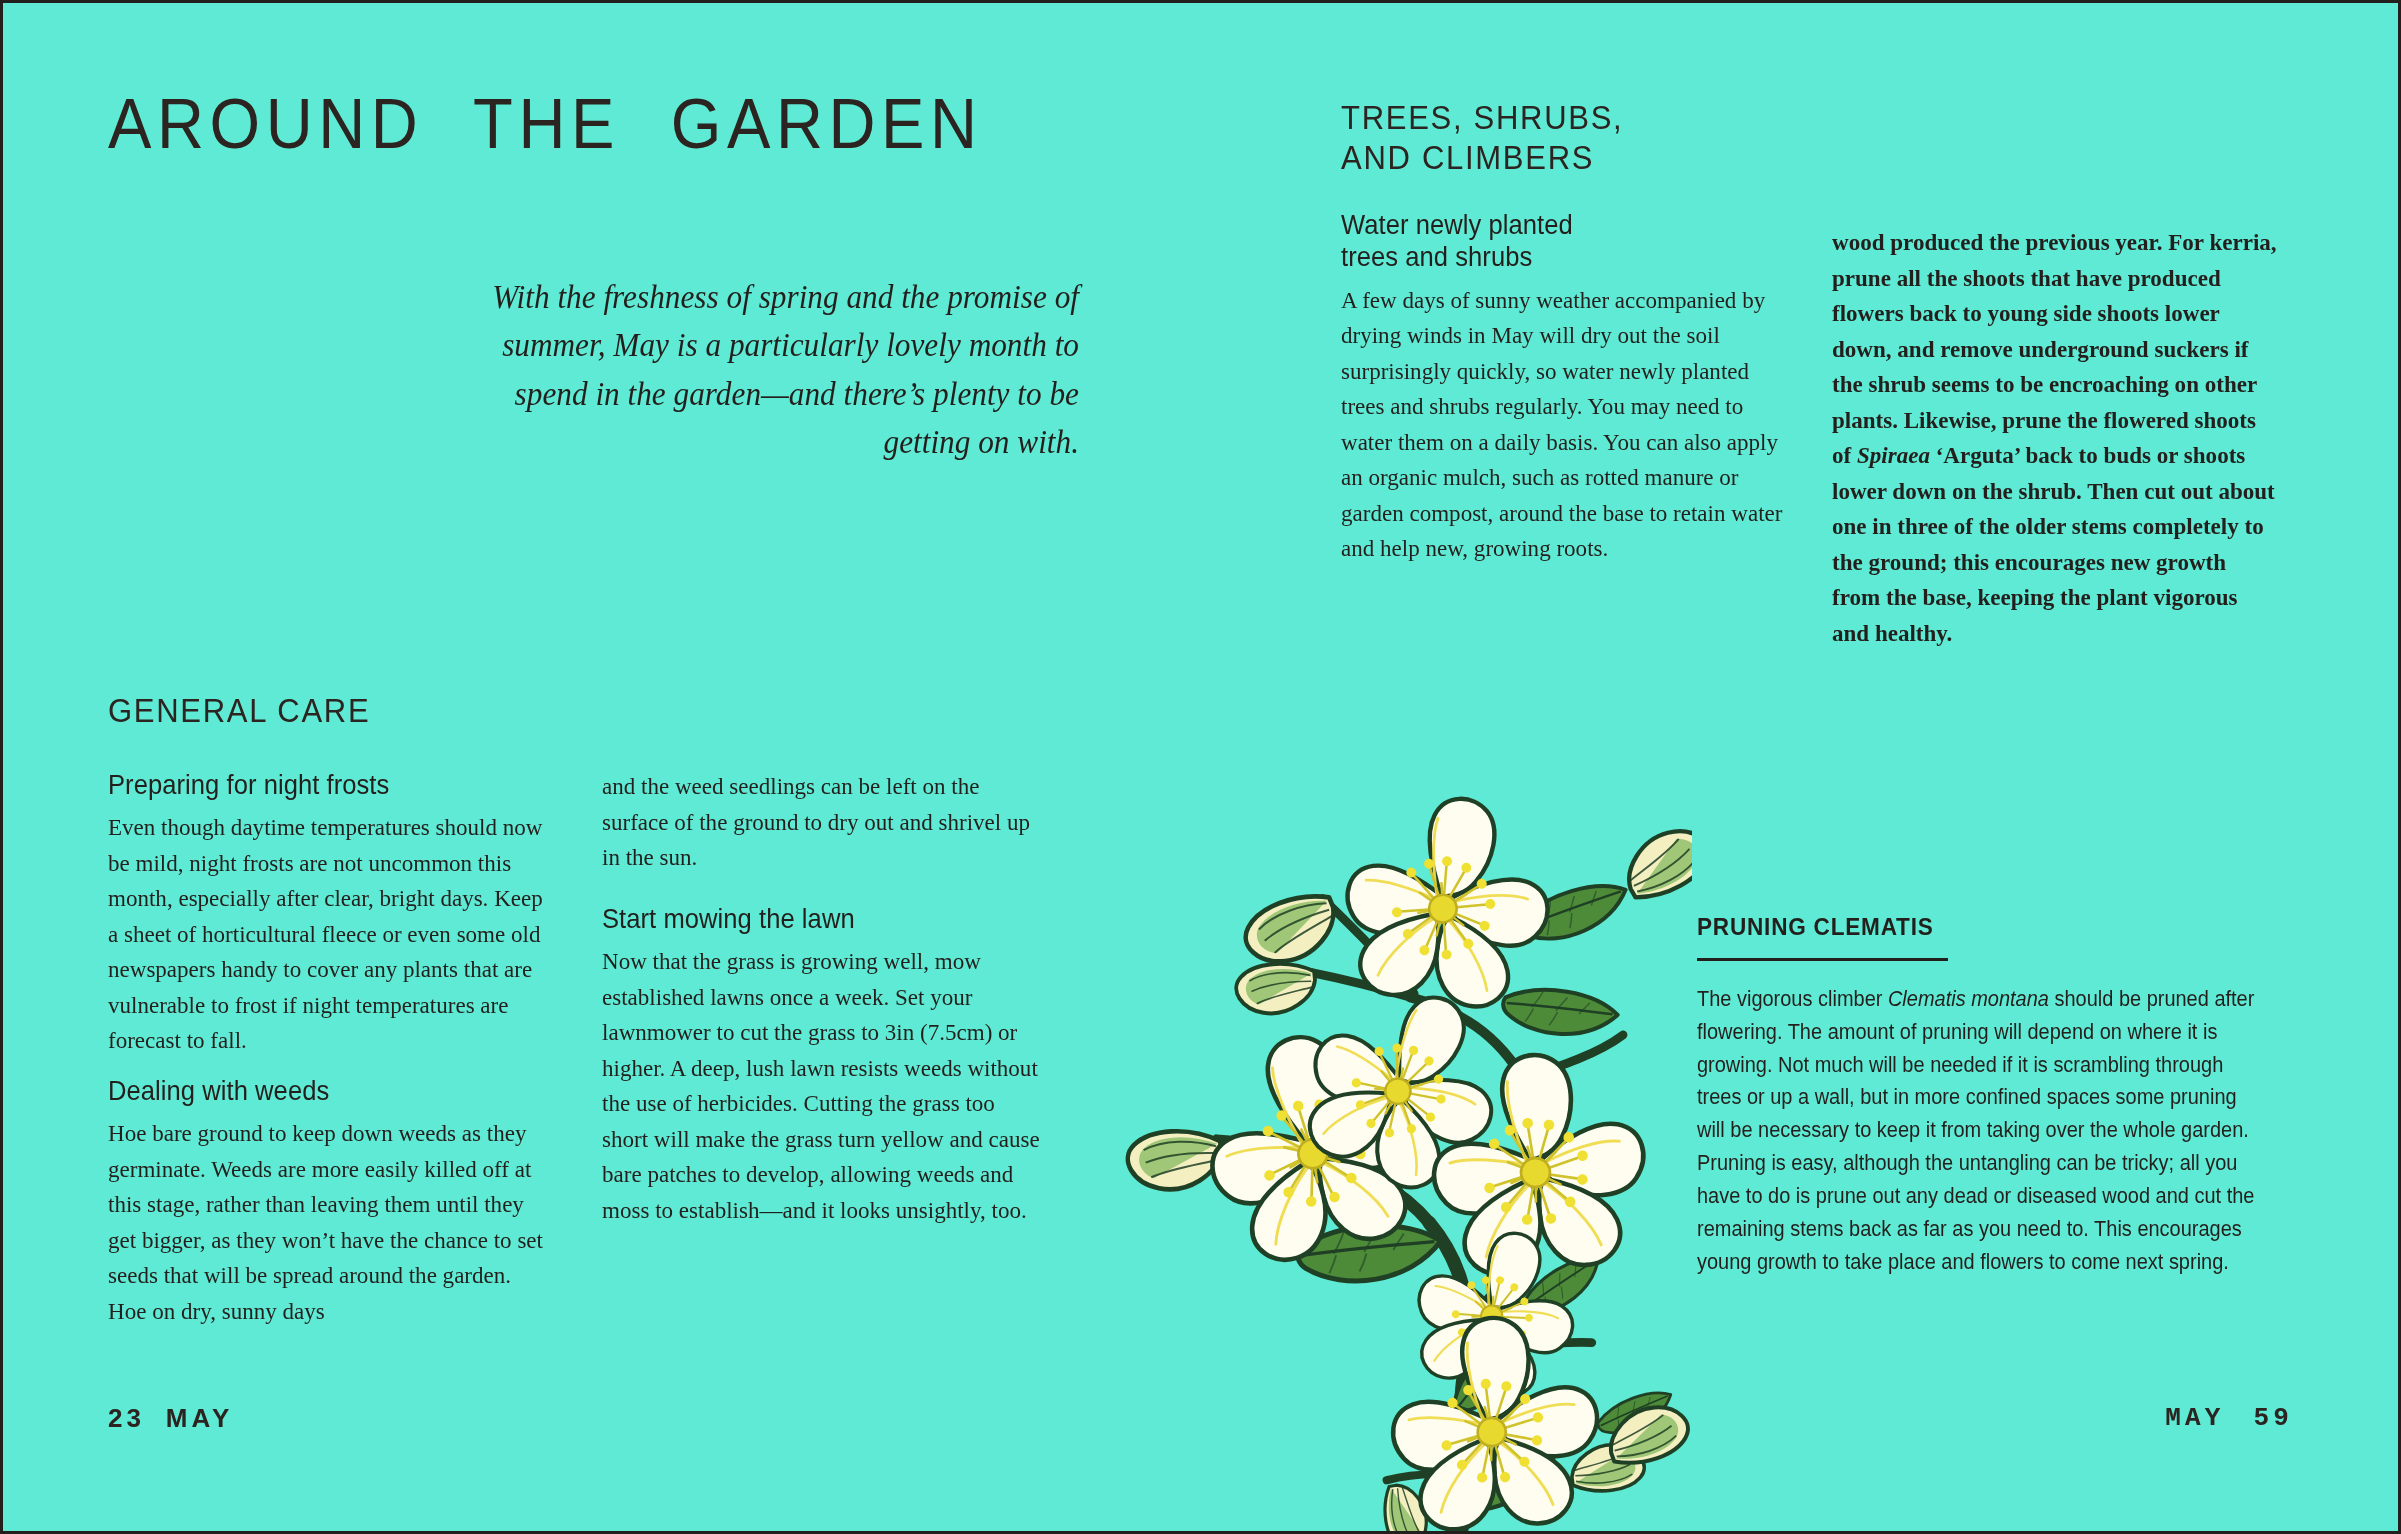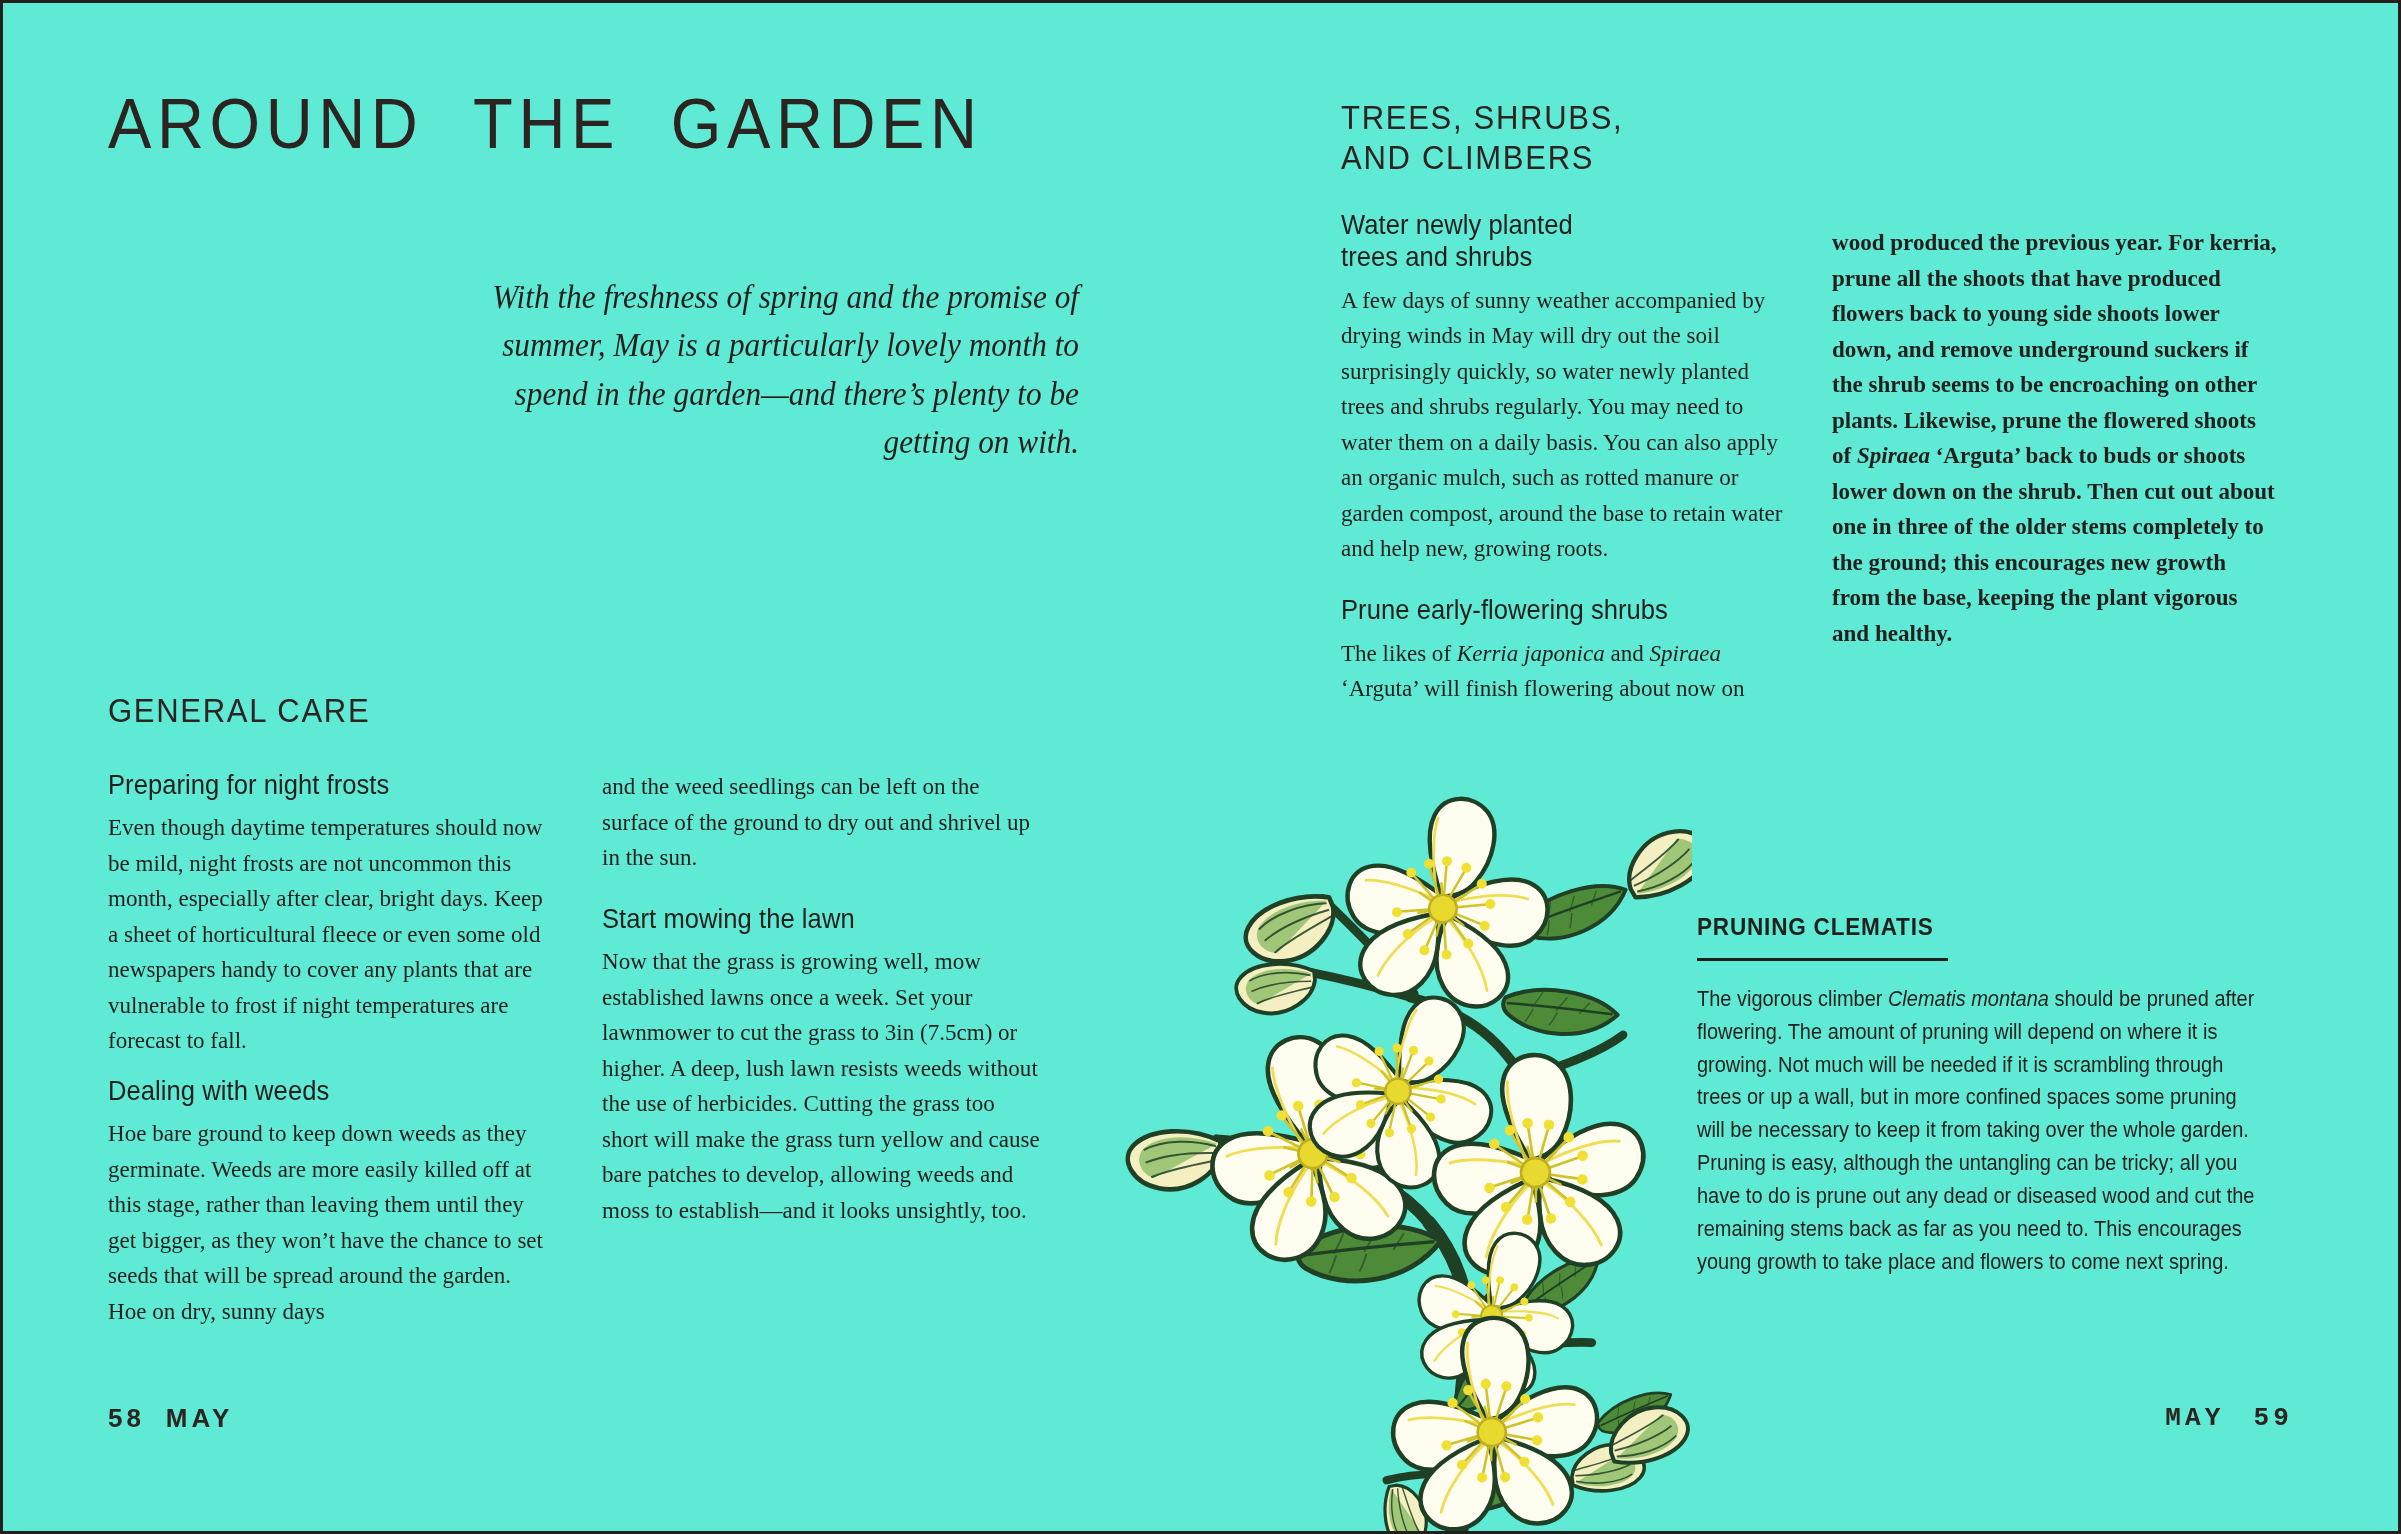--- a/index.html
+++ b/index.html
@@ -193,34 +193,30 @@
   </div>
 
   <div class="col" id="col-b">
     <p class="body-p">and the weed seedlings can be left on the surface of the ground to dry out and shrivel up in the sun.</p>
     <div class="blk" style="margin-top:27.5px">
       <h3 class="sub-head">Start mowing the lawn</h3>
       <p class="body-p">Now that the grass is growing well, mow established lawns once a week. Set your lawnmower to cut the grass to 3in (7.5cm) or higher. A deep, lush lawn resists weeds without the use of herbicides. Cutting the grass too short will make the grass turn yellow and cause bare patches to develop, allowing weeds and moss to establish—and it looks unsightly, too.</p>
     </div>
   </div>
 
-  <div class="folio" id="folio-left">58 MAY</div>
+  <div class="folio" id="folio-left">23 MAY</div>
 
   <div class="section-head tsc-head">TREES, SHRUBS,
 AND CLIMBERS</div>
 
   <div class="col" id="col-c">
     <div class="blk">
       <h3 class="sub-head">Water newly planted
 trees and shrubs</h3>
       <p class="body-p">A few days of sunny weather accompanied by drying winds in May will dry out the soil surprisingly quickly, so water newly planted trees and shrubs regularly. You may need to water them on a daily basis. You can also apply an organic mulch, such as rotted manure or garden compost, around the base to retain water and help new, growing roots.</p>
-    </div>
-    <div class="blk" style="margin-top:27.5px">
-      <h3 class="sub-head">Prune early-flowering shrubs</h3>
-      <p class="body-p"><span>The likes of </span><i>Kerria japonica</i><span> and </span><i>Spiraea</i><span> ‘Arguta’ will finish flowering about now on</span></p>
     </div>
   </div>
 
   <div class="col" id="col-d">
     <p class="body-p"><span>wood produced the previous year. For kerria, prune all the shoots that have produced flowers back to young side shoots lower down, and remove underground suckers if the shrub seems to be encroaching on other plants. Likewise, prune the flowered shoots of </span><i>Spiraea</i><span> ‘Arguta’ back to buds or shoots lower down on the shrub. Then cut out about one in three of the older stems completely to the ground; this encourages new growth from the base, keeping the plant vigorous and healthy.</span></p>
   </div>
 
   <div id="clematis-box">
     <div id="clematis-title">PRUNING CLEMATIS</div>
     <div id="clematis-rule"></div>

